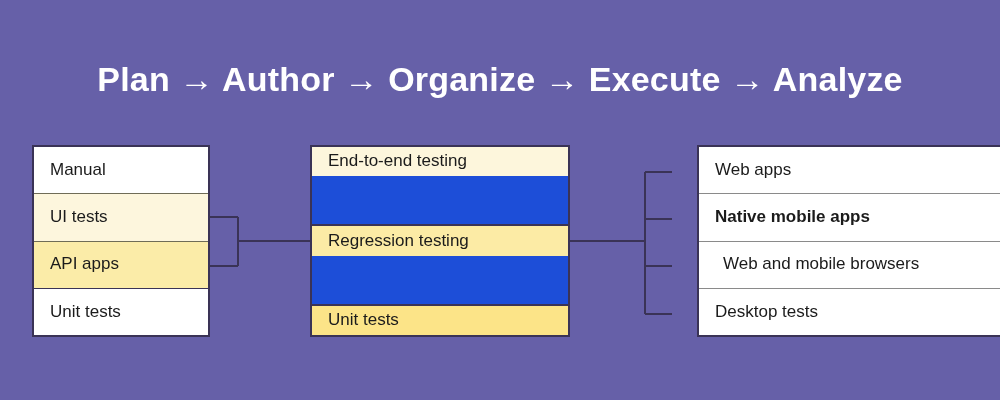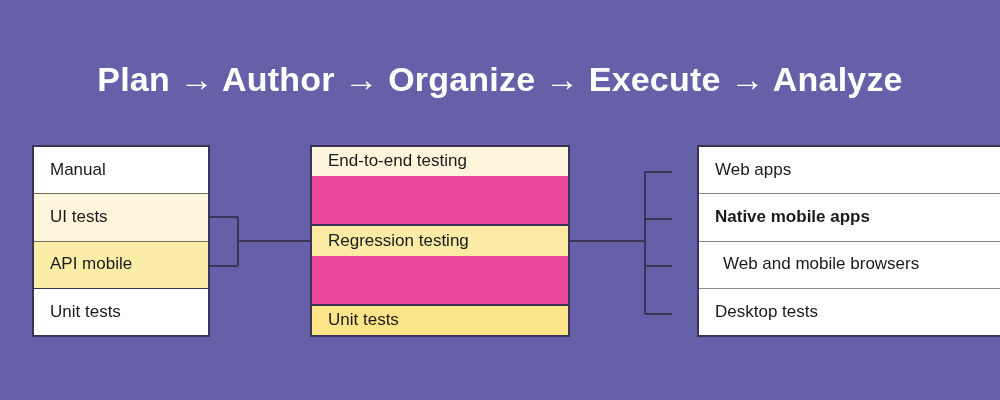--- a/index.html
+++ b/index.html
@@ -33,21 +33,21 @@
     font-size: 34px;
     font-weight: bold;
     letter-spacing: 0.2px;
     white-space: nowrap;
   }
 
   
   .col-box {
     position: absolute;
     border: 2px solid #3a3356;
-    background: #ec4899;
+    background: #1d4ed8;
     display: flex;
     flex-direction: column;
   }
 
   .row {
     display: flex;
     align-items: center;
     padding-left: 16px;
     color: #1b1b1b;
     font-size: 17px;
@@ -115,21 +115,21 @@
   <div id="title" style="color: rgb(255, 255, 255);">Plan → Author → Organize → Execute → Analyze</div>
 
   <div class="col-box" id="col1">
     <div class="row" style="background: rgb(255, 255, 255);">
       <span>Manual</span>
     </div>
     <div class="row" style="background: rgb(253, 246, 221);">
       <span>UI tests</span>
     </div>
     <div class="row" style="background: rgb(251, 236, 168);">
-      <span>API mobile</span>
+      <span>API apps</span>
     </div>
     <div class="row" style="background: rgb(255, 255, 255);">
       <span>Unit tests</span>
     </div>
   </div>
 
   <div class="col-box" id="col2">
     <div class="row" style="background: rgb(253, 246, 220);">
       <span>End-to-end testing</span>
     </div>

